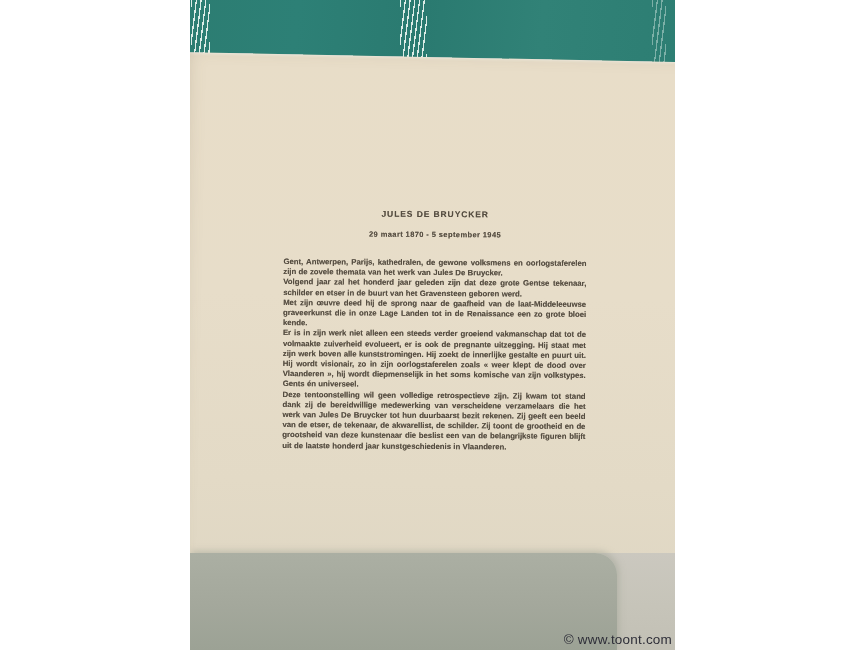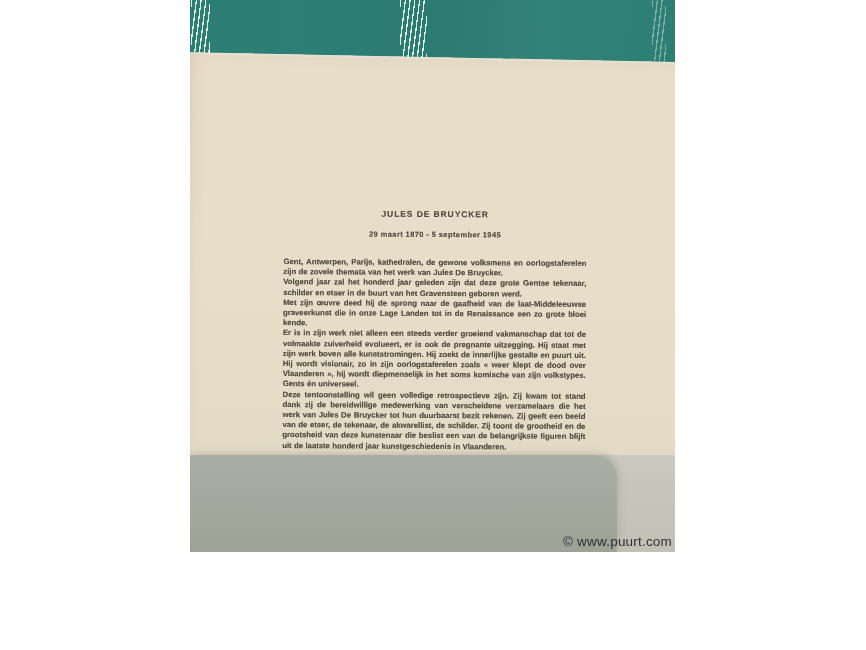--- a/index.html
+++ b/index.html
@@ -13,21 +13,21 @@
     --ink:#554d41;
     --watermark-ink:#2e2e38;
   }
   html,body{margin:0;padding:0;}
   body{
     width:866px;height:650px;position:relative;overflow:hidden;
     background:var(--canvas);
     font-family:"Liberation Sans", sans-serif;
   }
   .photo{
-    position:absolute;left:190px;top:0;width:485px;height:552px;
+    position:absolute;left:190px;top:0;width:485px;height:650px;
     overflow:hidden;background:var(--page-cream);
   }
   
   .fabric{
     position:absolute;left:0;top:0;right:0;height:82px;
     background:linear-gradient(95deg,
       #2c7d72 0%, var(--fabric-teal) 22%, #2a7a70 48%,
       #318277 72%, #2d7e73 100%);
   }
   .stripes{
@@ -106,14 +106,14 @@
         <p>Met zijn œuvre deed hij de sprong naar de gaafheid van de laat-Middeleeuwse graveerkunst die in onze Lage Landen tot in de Renaissance een zo grote bloei kende.</p>
         <p>Er is in zijn werk niet alleen een steeds verder groeiend vakmanschap dat tot de volmaakte zuiverheid evolueert, er is ook de pregnante uitzegging. Hij staat met zijn werk boven alle kunststromingen. Hij zoekt de innerlijke gestalte en puurt uit. Hij wordt visionair, zo in zijn oorlogstaferelen zoals « weer klept de dood over Vlaanderen », hij wordt diepmenselijk in het soms komische van zijn volkstypes. Gents én universeel.</p>
         <p>Deze tentoonstelling wil geen volledige retrospectieve zijn. Zij kwam tot stand dank zij de bereidwillige medewerking van verscheidene verzamelaars die het werk van Jules De Bruycker tot hun duurbaarst bezit rekenen. Zij geeft een beeld van de etser, de tekenaar, de akwarellist, de schilder. Zij toont de grootheid en de grootsheid van deze kunstenaar die beslist een van de belangrijkste figuren blijft uit de laatste honderd jaar kunstgeschiedenis in Vlaanderen.</p>
       </div>
   </div>
 
   <div class="bottom-surface">
     <div class="shadow-block"></div>
   </div>
 
-  <div class="watermark">© www.puurt.com</div>
+  <div class="watermark">© www.toont.com</div>
 </div>
 
 </body></html>

